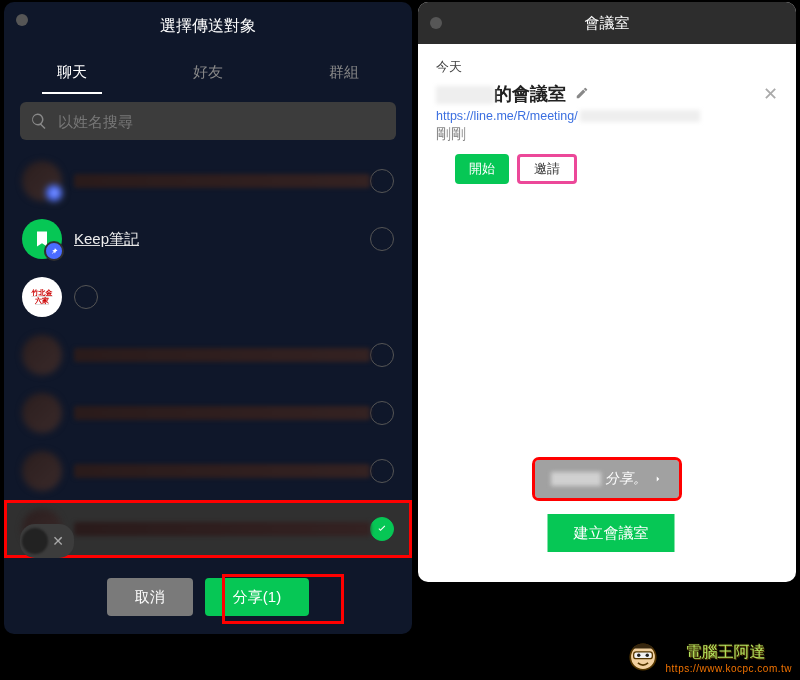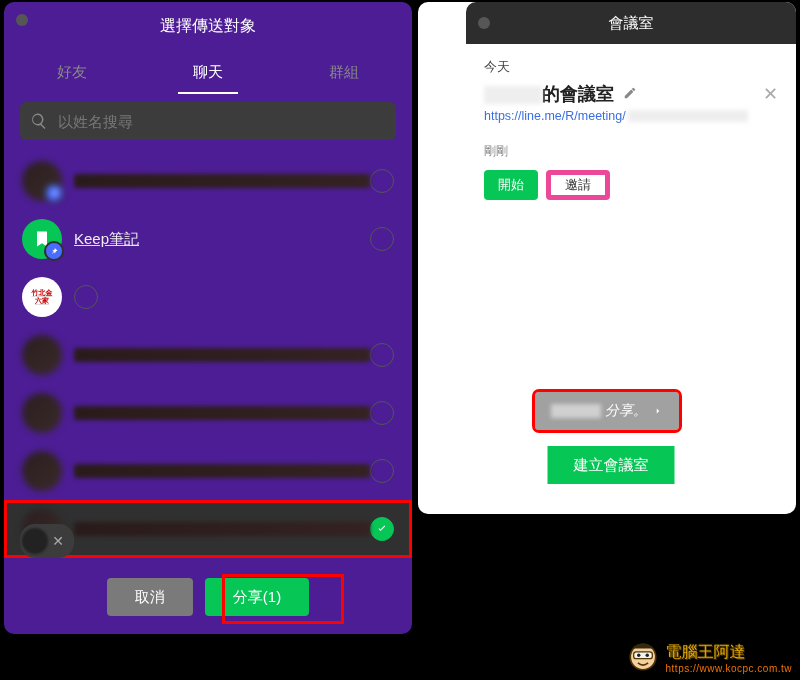--- a/index.html
+++ b/index.html
@@ -1,18 +1,18 @@
 <!DOCTYPE html>
 <html><head>
 <meta charset="utf-8">
 <style>
   html,body{margin:0;padding:0;width:800px;height:680px;background:#000;font-family:"Microsoft JhengHei","PingFang TC",sans-serif;overflow:hidden;}
   .stage{position:relative;width:800px;height:680px;}
   
-  .left{position:absolute;left:4px;top:2px;width:408px;height:632px;background:#4c1d95;border-radius:10px;box-sizing:border-box;color:#ddd;}
+  .left{position:absolute;left:4px;top:2px;width:408px;height:632px;background:#0f172a;border-radius:10px;box-sizing:border-box;color:#ddd;}
   .traffic{position:absolute;left:12px;top:12px;width:12px;height:12px;border-radius:50%;background:#565656;}
   .l-title{position:absolute;top:14px;left:0;right:0;text-align:center;font-size:16px;color:#fff;}
   .tabs{position:absolute;top:50px;left:0;right:0;height:40px;display:flex;}
   .tab{flex:1;text-align:center;line-height:40px;font-size:15px;color:#888;cursor:pointer;}
   .tab.active{color:#fff;}
   .tab.active::after{content:"";display:block;height:2px;background:#fff;margin:0 38px;}
   .search{position:absolute;top:100px;left:16px;right:16px;height:38px;background:#3c3c3c;border-radius:6px;display:flex;align-items:center;padding:0 10px;box-sizing:border-box;}
   .search svg{width:18px;height:18px;fill:#888;}
   .search input{flex:1;background:transparent;border:0;outline:0;color:#ddd;font-size:15px;margin-left:8px;}
   .search input::placeholder{color:#777;}
@@ -33,60 +33,60 @@
   .row.selected-hl{outline:3px solid #ff0000;outline-offset:-3px;position:relative;background:#303030;}
   .chip{position:absolute;bottom:76px;left:16px;height:30px;background:#3c3c3c;border-radius:15px;display:flex;align-items:center;padding:2px 6px 2px 2px;}
   .chip .cav{width:26px;height:26px;border-radius:50%;background:#222;filter:blur(1px);}
   .chip .cx{width:20px;text-align:center;color:#aaa;font-size:14px;cursor:pointer;}
   .l-foot{position:absolute;bottom:12px;left:0;right:0;height:50px;display:flex;justify-content:center;gap:12px;align-items:center;}
   .btn{height:38px;border:0;border-radius:4px;font-size:15px;cursor:pointer;padding:0 28px;}
   .btn.cancel{background:#7a7a7a;color:#fff;}
   .btn.share{background:#06c755;color:#fff;}
   .hl-share{position:absolute;border:3px solid #ff0000;pointer-events:none;}
   
-  .right{position:absolute;left:418px;top:2px;width:378px;height:512px;background:#fff;border-radius:10px;color:#222;box-sizing:border-box;padding-left:48px;}
+  .right{position:absolute;left:418px;top:2px;width:378px;height:580px;background:#fff;border-radius:10px;color:#222;box-sizing:border-box;}
   .right .rhead{height:42px;background:#2d2d2d;border-radius:10px 10px 0 0;display:flex;align-items:center;justify-content:center;color:#fff;font-size:15px;position:relative;}
   .right .rtraf{position:absolute;left:12px;top:15px;width:12px;height:12px;border-radius:50%;background:#565656;}
   .r-body{padding:14px 18px;}
   .r-today{font-size:13px;color:#444;margin-bottom:6px;}
   .r-title-row{display:flex;align-items:center;justify-content:flex-end;}
   .r-mask{display:inline-block;width:58px;height:18px;background:#eee;filter:blur(2px);vertical-align:middle;}
   .r-title{font-size:18px;font-weight:600;color:#222;flex:1;}
   .r-edit{width:14px;height:14px;fill:#888;margin-left:4px;}
   .r-close{color:#aaa;font-size:18px;cursor:pointer;}
   .r-link{font-size:12.5px;color:#3b6fe0;margin-top:3px;word-break:break-all;display:flex;align-items:center;}
   .r-link .tail{display:inline-block;width:120px;height:12px;background:#eee;filter:blur(2px);margin-left:2px;}
-  .r-time{font-size:12px;color:#888;margin-top:20px;}
+  .r-time{font-size:15px;color:#888;margin-top:2px;}
   .r-acts{margin-top:10px;display:flex;gap:8px;}
   .rbtn{height:30px;font-size:13px;border-radius:4px;cursor:pointer;padding:0 14px;}
-  .rbtn.start{background:#06c755;color:#fff;border:0;}
-  .rbtn.inv,.rbtn.copy{background:#fff;border:5px solid #ec4899;color:#333;}
+  .rbtn.start{background:#06c755;color:#fff;border:0;margin-left:19px;}
+  .rbtn.inv,.rbtn.copy{background:#fff;border:3px solid #ec4899;color:#333;}
   .toast{position:absolute;left:50%;transform:translateX(-50%);bottom:84px;background:rgba(140,140,140,.82);color:#fff;font-size:14px;padding:10px 16px;border-radius:4px;display:flex;align-items:center;outline:3px solid #ff0000;font-style:italic;}
   .toast .tmask{display:inline-block;width:50px;height:14px;background:rgba(220,220,220,.8);filter:blur(2px);margin-right:4px;}
   .toast svg{width:10px;height:10px;fill:#fff;margin-left:6px;}
   .r-create{position:absolute;left:50%;transform:translateX(-50%);bottom:30px;}
   .r-create button{height:38px;background:#06c755;color:#fff;border:0;border-radius:0;font-size:15px;padding:0 26px;cursor:pointer;margin-left:8px;}
   
   .wm{position:absolute;right:8px;bottom:6px;display:flex;align-items:flex-end;gap:6px;opacity:.95;}
   .wm .face{width:34px;height:34px;}
-  .wm .t1{color:#eab308;text-shadow:0 0 2px #5a3a00,1px 1px 0 #5a3a00;}
+  .wm .t1{color:#bef264;text-shadow:0 0 2px #5a3a00,1px 1px 0 #5a3a00;margin-left:20px;}
   .wm .t2{color:#ff7a00;font-size:10px;letter-spacing:.5px;text-shadow:0 0 2px #000;}
 </style>
 </head>
 <body>
 
 <div class="stage">
 
   <div class="left">
     <div class="traffic"></div>
     <div class="l-title">選擇傳送對象</div>
 
     <div class="tabs">
+      <div class="tab active">聊天</div>
       <div class="tab">好友</div>
-      <div class="tab active">聊天</div>
       <div class="tab">群組</div>
     </div>
 
     <div class="search">
       <svg viewBox="0 0 24 24">
           <path d="M10 2a8 8 0 015.3 13.9l5.4 5.4-1.4 1.4-5.4-5.4A8 8 0 1110 2zm0 2a6 6 0 100 12 6 6 0 000-12z"></path>
         </svg>
       <input placeholder="以姓名搜尋" style="">
     </div>
 

